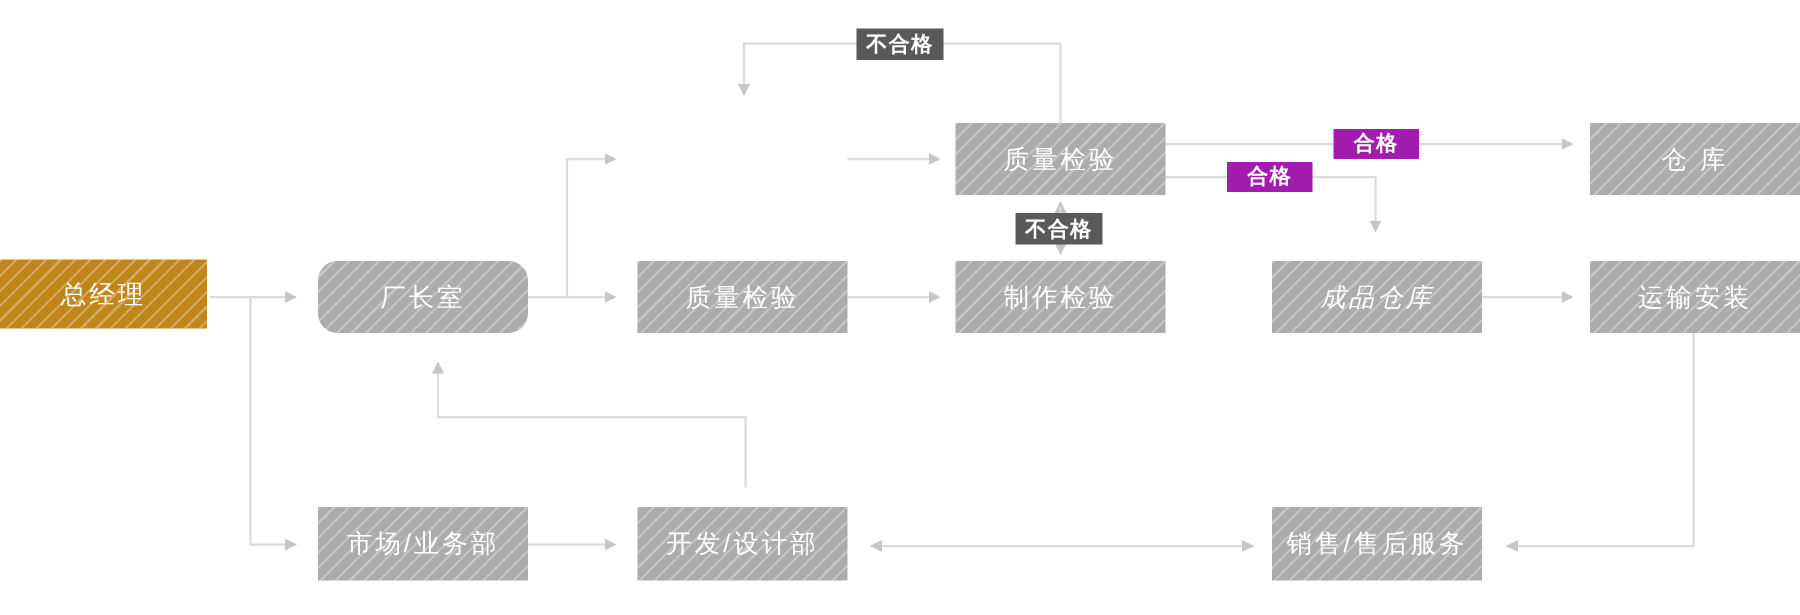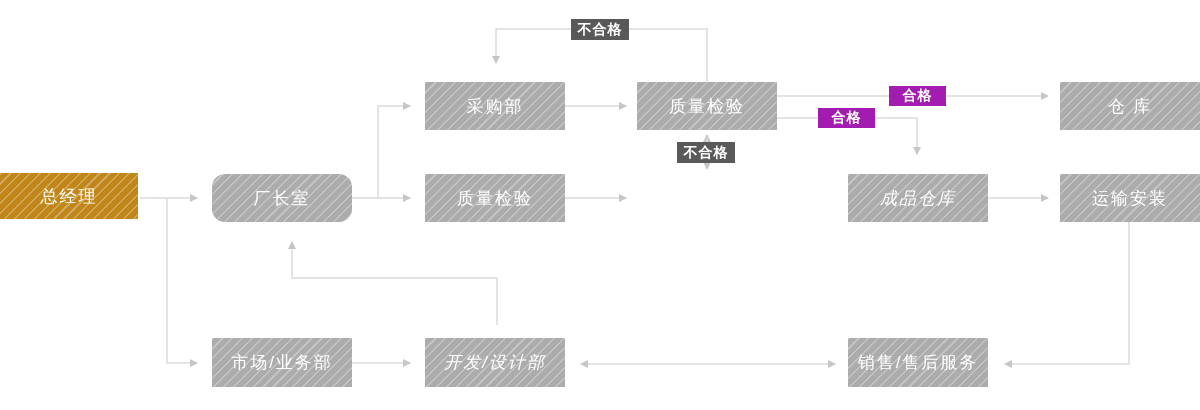--- a/index.html
+++ b/index.html
@@ -21,21 +21,21 @@
   .n-ceo{left:0;top:173px;width:138px;height:46px;}
   .n-director{left:212px;top:174px;width:140px;height:48px;border-radius:13px;}
   .n-purchasing{left:425px;top:82px;width:140px;height:48px;}
   .n-quality-top{left:637px;top:82px;width:140px;height:48px;}
   .n-warehouse{left:1060px;top:82px;width:140px;height:48px;}
   .n-quality-mid{left:425px;top:174px;width:140px;height:48px;}
   .n-production{left:637px;top:174px;width:140px;height:48px;}
   .n-finished{left:848px;top:174px;width:140px;height:48px;font-style:italic;}
   .n-transport{left:1060px;top:174px;width:140px;height:48px;}
   .n-market{left:212px;top:338px;width:140px;height:49px;}
-  .n-design{left:425px;top:338px;width:140px;height:49px;font-style:italic;}
+  .n-design{left:425px;top:338px;width:140px;height:49px;}
   .n-sales{left:848px;top:338px;width:140px;height:49px;text-align:right;}
 
   .b-reject-top{left:571px;top:19px;width:58px;height:21px;}
   .b-reject-mid{left:677px;top:142px;width:58px;height:21px;}
   .b-pass-upper{left:889px;top:86px;width:57px;height:20px;}
   .b-pass-lower{left:818px;top:108px;width:57px;height:20px;}
 </style>
 </head>
 <body>
 
@@ -63,24 +63,24 @@
       <path d="M1129,222 V364 H1005" marker-end="url(#arw)"></path>
       <path d="M710,364 H581" marker-end="url(#arw)"></path>
       <path d="M710,364 H835" marker-end="url(#arw)"></path>
       <path d="M352,363 H410" marker-end="url(#arw)"></path>
       <path d="M497,325 V278 H292 V242" marker-end="url(#arw)"></path>
     </g>
   </svg>
 
   <div class="node gold n-ceo">总经理</div>
   <div class="node n-director">厂长室</div>
-  <div class="node n-purchasing">采购部</div>
   <div class="node n-quality-top">质量检验</div>
   <div class="node n-warehouse">仓 库</div>
   <div class="node n-quality-mid">质量检验</div>
+  <div class="node n-production">制作检验</div>
   <div class="node n-finished">成品仓库</div>
   <div class="node n-market">市场/业务部</div>
   <div class="node n-transport">运输安装</div>
   <div class="node n-design">开发/设计部</div>
   <div class="node n-sales">销售/售后服务</div>
 
   <div class="badge dark b-reject-top">不合格</div>
   <div class="badge dark b-reject-mid">不合格</div>
   <div class="badge gold b-pass-upper">合格</div>
   <div class="badge gold b-pass-lower">合格</div>

